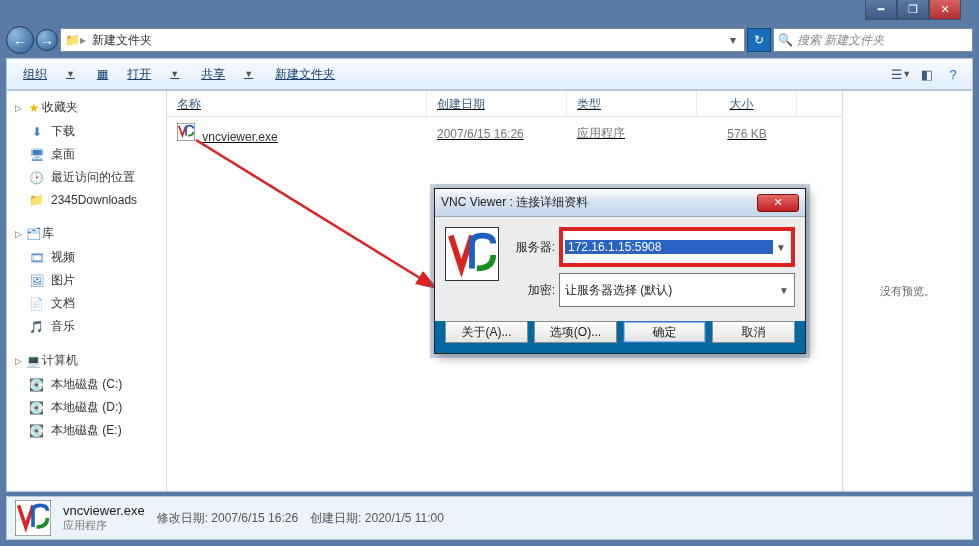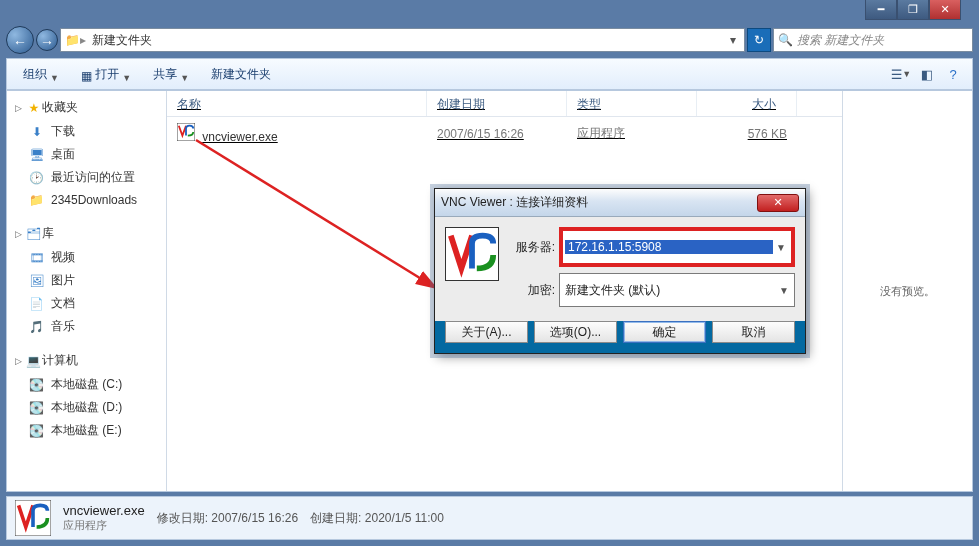--- a/index.html
+++ b/index.html
@@ -17,21 +17,21 @@
 .addr-bar { flex:1; height:24px; background:#fff; border:1px solid #7a8ca0; display:flex; align-items:center; padding:0 4px; font-size:12px; color:#333;}
 .addr-seg { padding:0 6px;}
 .addr-sep { color:#888;}
 .addr-drop { margin-left:auto; color:#555; padding:0 4px;}
 .refresh { width:24px; height:24px; background:#1a6db8; color:#fff; display:flex; align-items:center; justify-content:center; font-size:12px; border:1px solid #0d4a80;}
 .search { width:200px; height:24px; background:#fff; border:1px solid #7a8ca0; display:flex; align-items:center; padding:0 4px; font-size:12px; color:#888; font-style:italic;}
 .search .mag { margin-right:4px; font-style:normal; color:#555;}
 
 
 .toolbar { position:absolute; top:58px; left:6px; right:6px; height:32px; background: linear-gradient(#f7fbff,#e2eefc); border:1px solid #b6c8de; display:flex; align-items:center; padding:0 8px; font-size:12px; color:#1a3e6e; gap:6px;}
-.tb-item { padding:2px 8px; cursor:default; display:flex; align-items:flex-end; gap:3px;}
+.tb-item { padding:2px 8px; cursor:default; display:flex; align-items:center; gap:19px;text-decoration:underline;}
 .tb-sep { color:#555; font-size:9px;}
 .tb-right { margin-left:auto; display:flex; gap:4px; align-items:center;}
 .tb-icon { width:22px; height:20px; display:flex; align-items:center; justify-content:center; color:#3a5a80; font-size:13px;}
 
 
 .main { position:absolute; top:90px; left:6px; right:6px; bottom:54px; background:#fff; border:1px solid #b6c8de; display:flex;}
 .sidebar { width:160px; border-right:1px solid #d0dae6; overflow:hidden; padding:4px 0; font-size:12px;}
 .side-group-h { display:flex; align-items:center; padding:4px 8px; color:#333;}
 .side-group-h .tri { font-size:9px; margin-right:4px; color:#666;}
 .side-item { display:flex; align-items:center; padding:3px 8px 3px 22px; color:#333; gap:6px;}
@@ -41,21 +41,21 @@
 .folder { color:#f0c060;}
 .gray { color:#888;}
 
 .content { flex:1; display:flex;}
 .file-area { flex:1; position:relative;text-decoration:underline;}
 .cols { display:flex; height:26px; border-bottom:1px solid #e0e6ee; font-size:12px; color:#3a5a80;}
 .col { padding:5px 10px; border-right:1px solid #e8eef4;}
 .c-name { width:260px;}
 .c-date { width:140px;}
 .c-type { width:130px;}
-.c-size { width:100px; text-align:right; padding-right:20px;}
+.c-size { width:100px; text-align:center; padding-right:20px;}
 .row { display:flex; font-size:12px; color:#333; padding:4px 0; align-items:center;}
 .row .cell { padding:2px 10px;}
 .file-ico { width:18px; height:18px; display:inline-flex; align-items:center; justify-content:center; margin-right:4px;}
 
 .preview { width:130px; border-left:1px solid #d0dae6; display:flex; align-items:center; justify-content:center; font-size:11px; color:#666;}
 
 
 .status { position:absolute; bottom:6px; left:6px; right:6px; height:44px; background:#ecf3fb; border:1px solid #b6c8de; display:flex; align-items:center; padding:4px 8px; font-size:12px; color:#555; gap:12px;}
 .status-ico { width:36px; height:36px;}
 .status-main { display:flex; flex-direction:column;}
@@ -282,21 +282,21 @@
       <div class="fld-row">
         <div class="fld-label">服务器:</div>
         <div class="combo redbox">
           <div class="val sel">172.16.1.15:5908</div>
           <div class="arrow">▼</div>
         </div>
       </div>
       <div class="fld-row">
         <div class="fld-label">加密:</div>
         <div class="combo">
-          <div class="val">新建文件夹 (默认)</div>
+          <div class="val">让服务器选择 (默认)</div>
           <div class="arrow">▼</div>
         </div>
       </div>
     </div>
   </div>
   <div class="dlg-btns">
     <div class="dlg-btn">关于(A)...</div>
     <div class="dlg-btn">选项(O)...</div>
     <div class="dlg-btn primary">确定</div>
     <div class="dlg-btn">取消</div>

